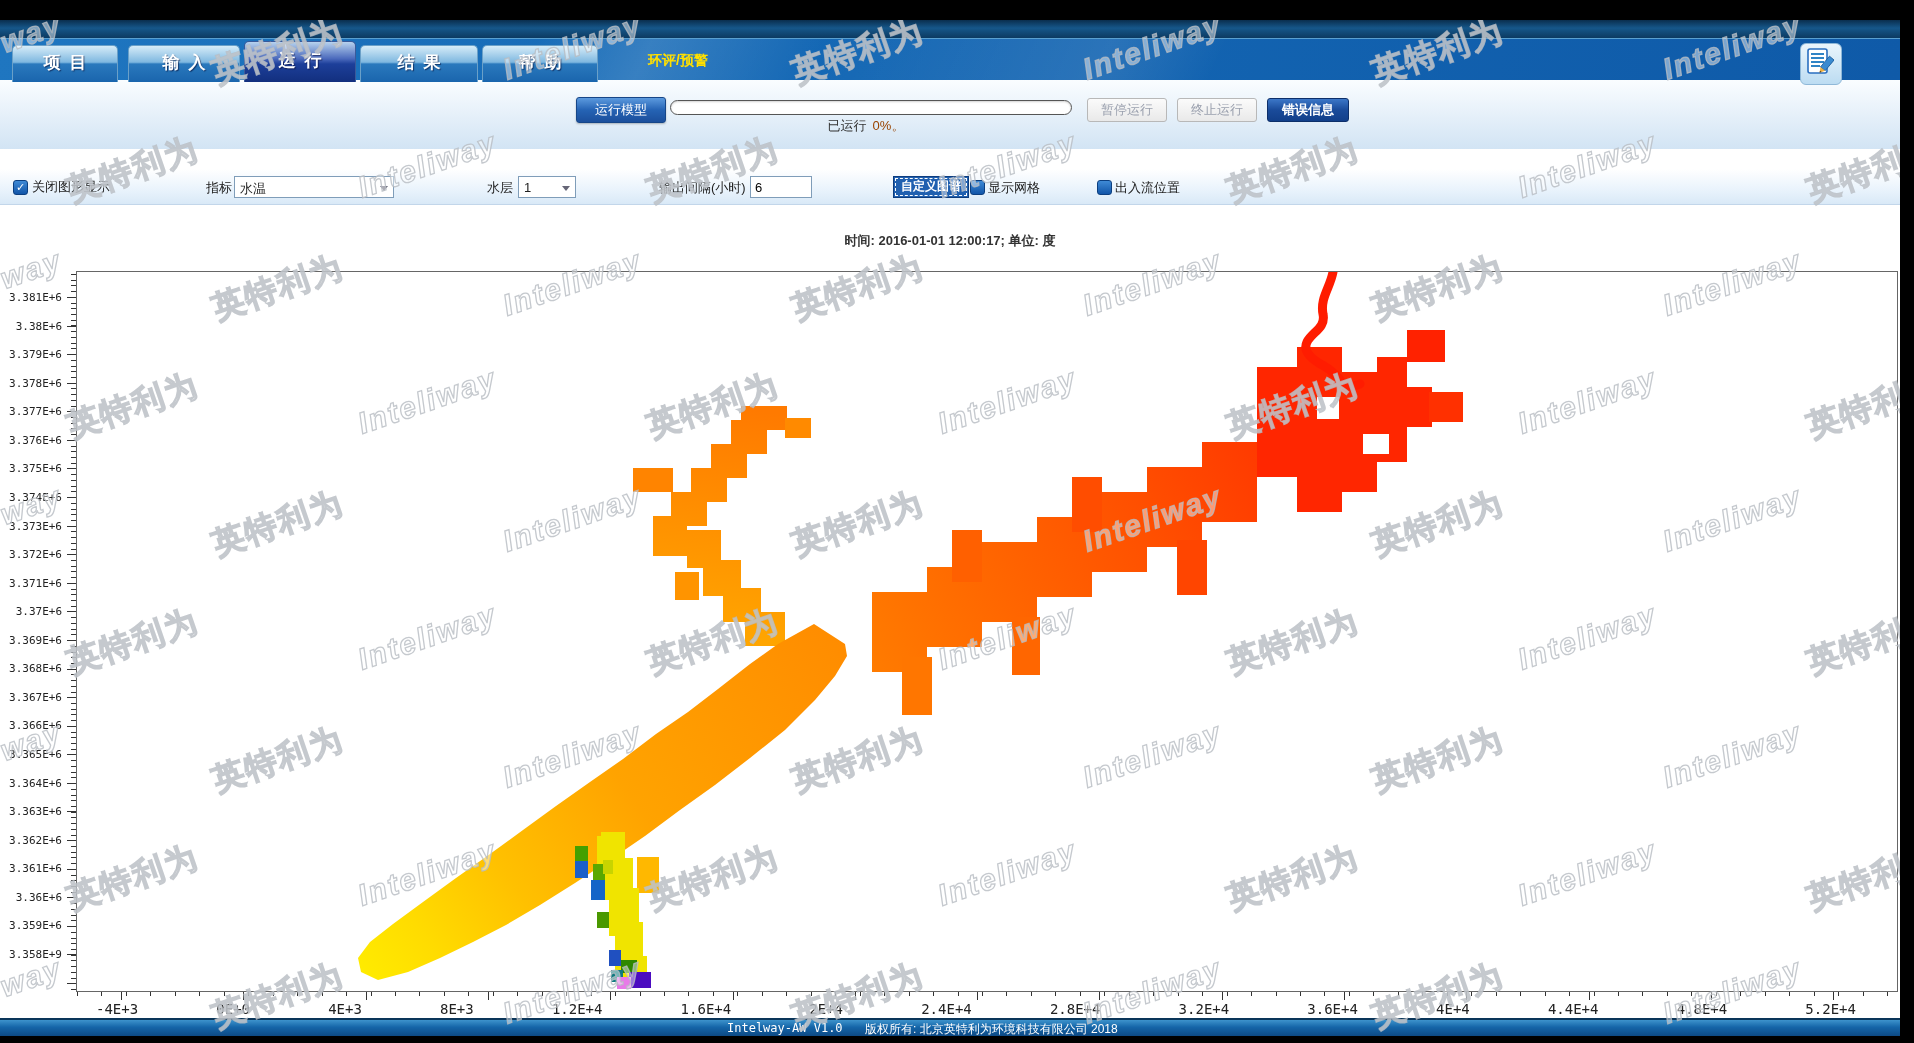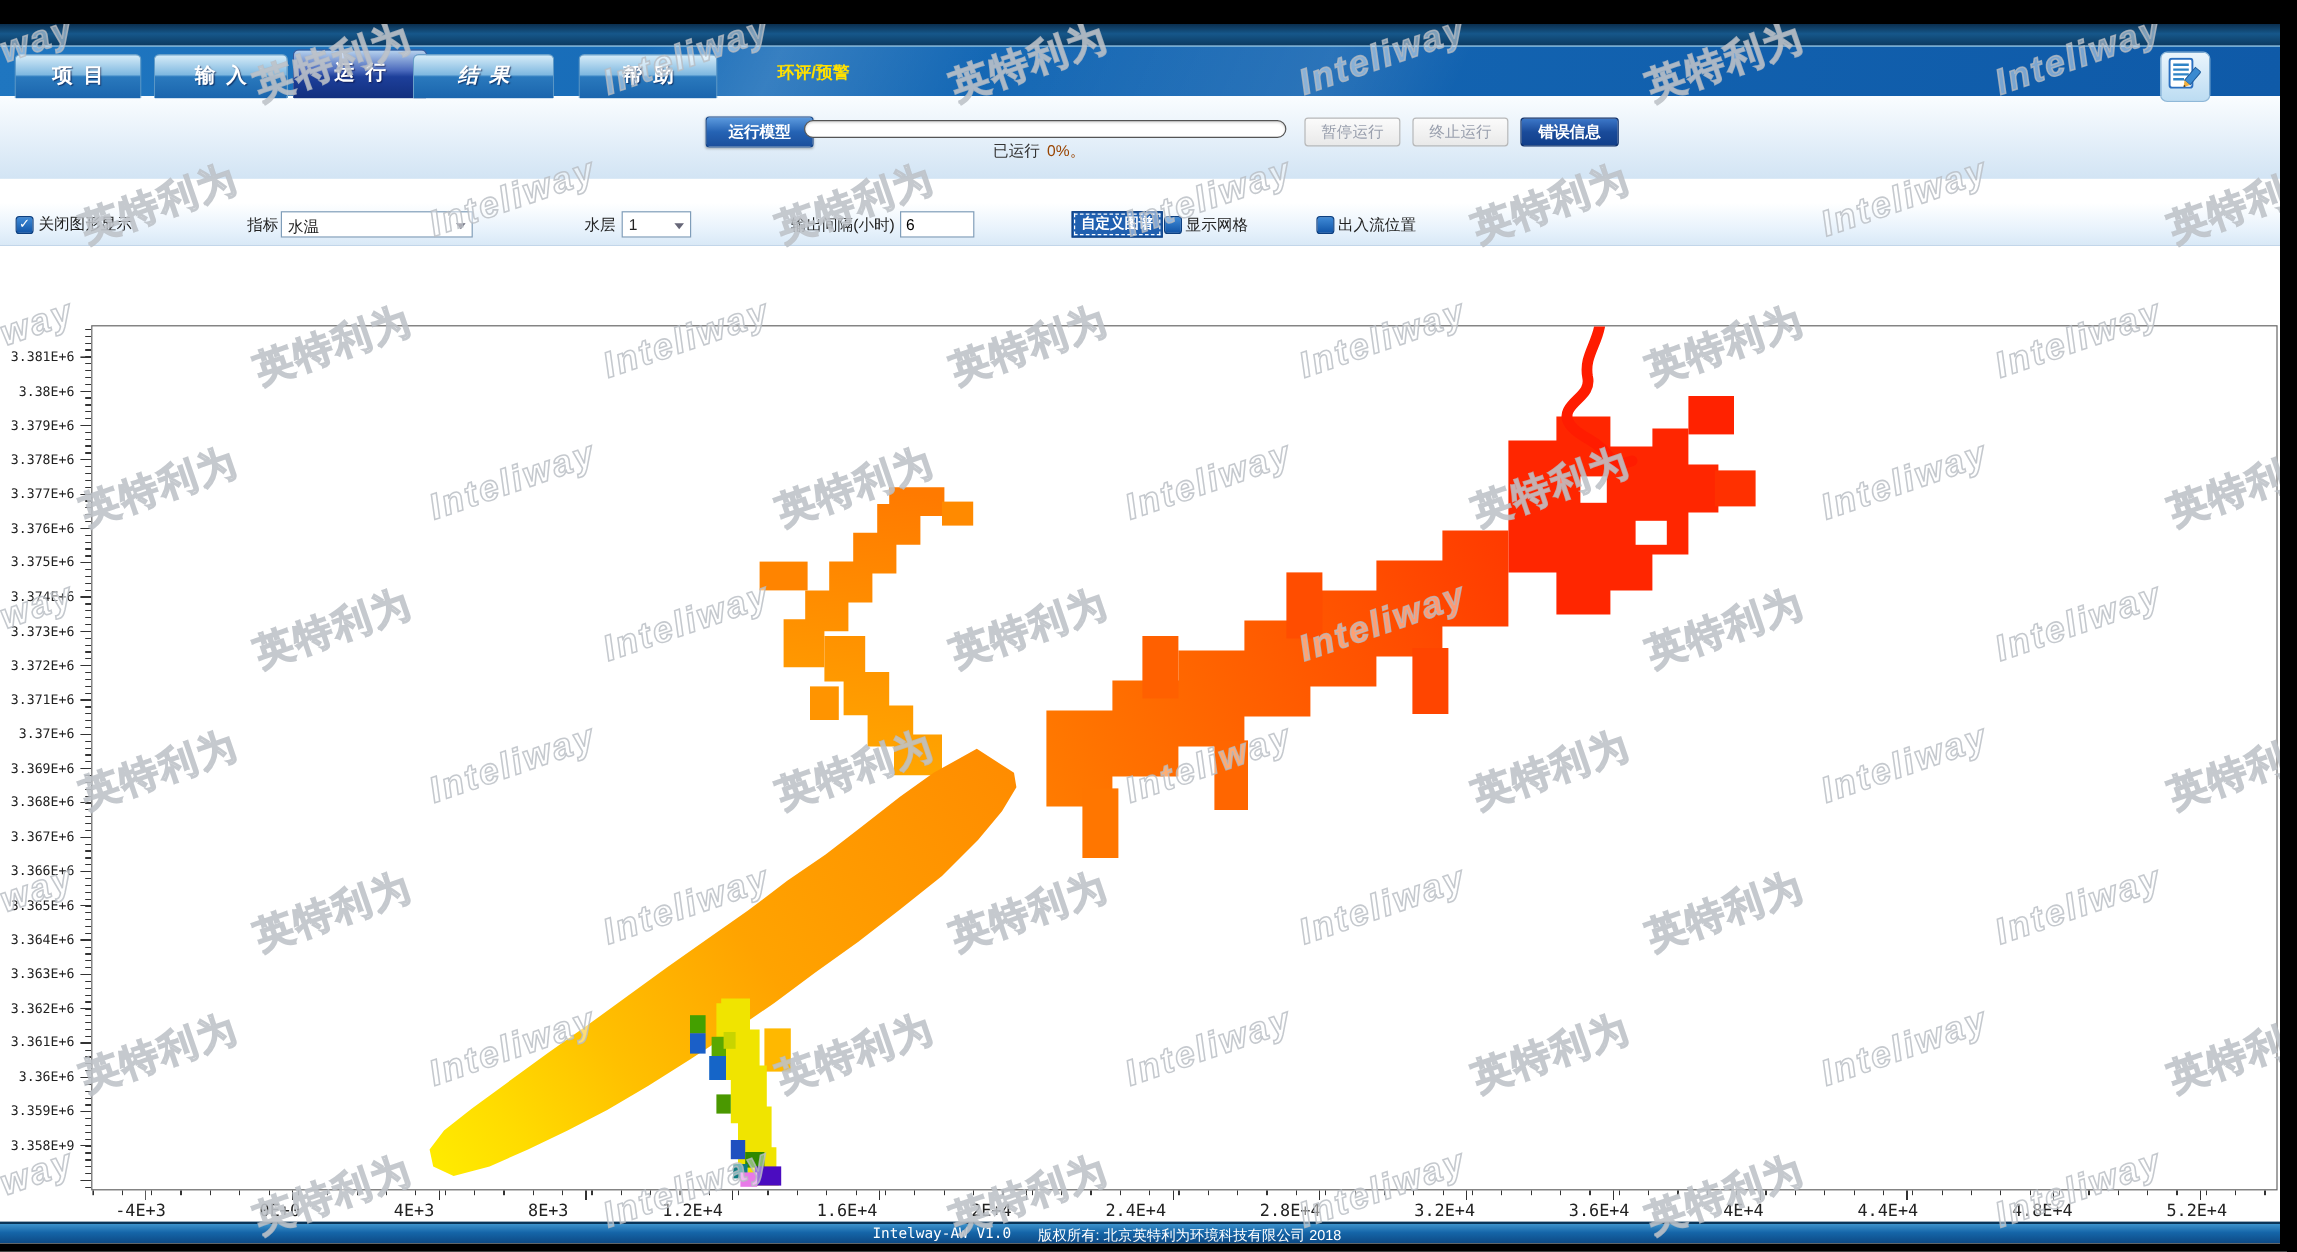--- a/index.html
+++ b/index.html
@@ -24,22 +24,22 @@
      text-shadow:1px 1px 1px rgba(0,0,40,.55);cursor:pointer;z-index:2;
      background:linear-gradient(180deg,#d6ecf8 0%,#7fb8e0 45%,#2a79bd 50%,#1a65ad 100%);}
   .tab.active{top:2px;height:40px;line-height:38px;
      background:linear-gradient(180deg,#b7d2ee 0%,#4a69bc 42%,#1d3f9a 55%,#122f7e 100%);border-color:#3a5a9a;}
   .tab-env{position:absolute;left:648px;top:13px;font-size:14px;font-weight:bold;color:#ffe000;z-index:2;cursor:pointer;}
   .notepad-btn{position:absolute;left:1800px;top:4px;width:40px;height:40px;border-radius:6px;z-index:3;cursor:pointer;
      background:linear-gradient(180deg,#eaf5fc,#bcdcf2);border:1px solid #8fb8d8;}
   
   .toolbar{position:absolute;left:0;top:60px;width:1900px;height:69px;
      background:linear-gradient(180deg,#fafdff 0%,#e4eff9 55%,#d2e4f4 100%);}
-  .btn-run{position:absolute;left:588px;top:17px;width:88px;height:24px;border-radius:3px;border:1px solid #164688;
-     background:linear-gradient(180deg,#5c9ade 0%,#2563b4 50%,#1b4f9c 100%);color:#fff;font-size:13px;font-weight:bold;
+  .btn-run{position:absolute;left:576px;top:17px;width:88px;height:24px;border-radius:3px;border:1px solid #164688;
+     background:linear-gradient(180deg,#5c9ade 0%,#2563b4 50%,#1b4f9c 100%);color:#fff;font-size:13px;font-weight:normal;
      text-align:center;line-height:23px;cursor:pointer;box-shadow:0 1px 2px rgba(0,0,0,.25);}
   .progress{position:absolute;left:670px;top:20px;width:400px;height:13px;background:#fff;border:1px solid #555;
      border-radius:8px;box-shadow:inset 0 1px 2px rgba(0,0,0,.18);overflow:hidden;}
   .progress .fill{height:100%;background:linear-gradient(180deg,#6db0ec,#2a6fc0);width:0%;}
   .btn-dis{position:absolute;top:18px;width:78px;height:22px;border-radius:3px;border:1px solid #b8b8b8;
      background:linear-gradient(180deg,#fbfbfb,#e9e9e9);color:#9aa0ae;font-size:13px;text-align:center;line-height:21px;}
   .btn-pause{left:1087px;} .btn-stop{left:1177px;}
   .btn-err{position:absolute;left:1267px;top:18px;width:80px;height:22px;border-radius:3px;border:1px solid #0d2f6a;
      background:linear-gradient(180deg,#3c77c8 0%,#1a4b9a 50%,#123f8a 100%);color:#fff;font-size:13px;font-weight:bold;
      text-align:center;line-height:21px;cursor:pointer;}
@@ -105,21 +105,21 @@
 
 
   <div class="client">
 
     <div class="chromestrip"></div>
 
     <div class="tabbar">
       <div class="tab" style="left:12px;width:104px;">项目</div>
       <div class="tab" style="left:128px;width:110px;">输入</div>
       <div class="tab active" style="left:244px;width:110px;">运行</div>
-      <div class="tab" style="left:344px;width:116px;font-style:italic;">结果</div>
+      <div class="tab" style="left:360px;width:116px;">结果</div>
       <div class="tab" style="left:482px;width:114px;">帮助</div>
       <span class="tab-env">环评/预警</span>
       <div class="notepad-btn">
         <svg viewBox="0 0 28 28" style="position:absolute;left:5px;top:4px;width:28px;height:28px;">
           <rect x="2" y="1" width="19" height="24" rx="2" fill="#fff" stroke="#2a6fc0" stroke-width="1.6"></rect>
           <g stroke="#2f84c6" stroke-width="2">
             <line x1="5" y1="6" x2="18" y2="6"></line>
               <line x1="5" y1="10" x2="18" y2="10"></line>
             <line x1="5" y1="14" x2="18" y2="14"></line>
               <line x1="5" y1="18" x2="14" y2="18"></line>
@@ -166,20 +166,21 @@
       <div class="btn-palette">自定义图谱</div>
 
       <span class="cb" style="left:970px;top:11px;"></span>
       <span class="lbl" style="left:988px;top:12px;">显示网格</span>
 
       <span class="cb" style="left:1097px;top:11px;"></span>
       <span class="lbl" style="left:1115px;top:12px;">出入流位置</span>
     </div>
 
     <div class="plotregion">
+      <div class="timelabel">时间: 2016-01-01 12:00:17; 单位: 度</div>
 
       <span class="cb bg-toggle-cb"></span>
       <span class="lbl bg-toggle-lbl">显示背景</span>
 
       <div class="yticklabels">
           <div class="ytl">3.381E+6</div>
           <div class="ytl">3.38E+6</div>
           <div class="ytl">3.379E+6</div>
           <div class="ytl">3.378E+6</div>
           <div class="ytl">3.377E+6</div>

